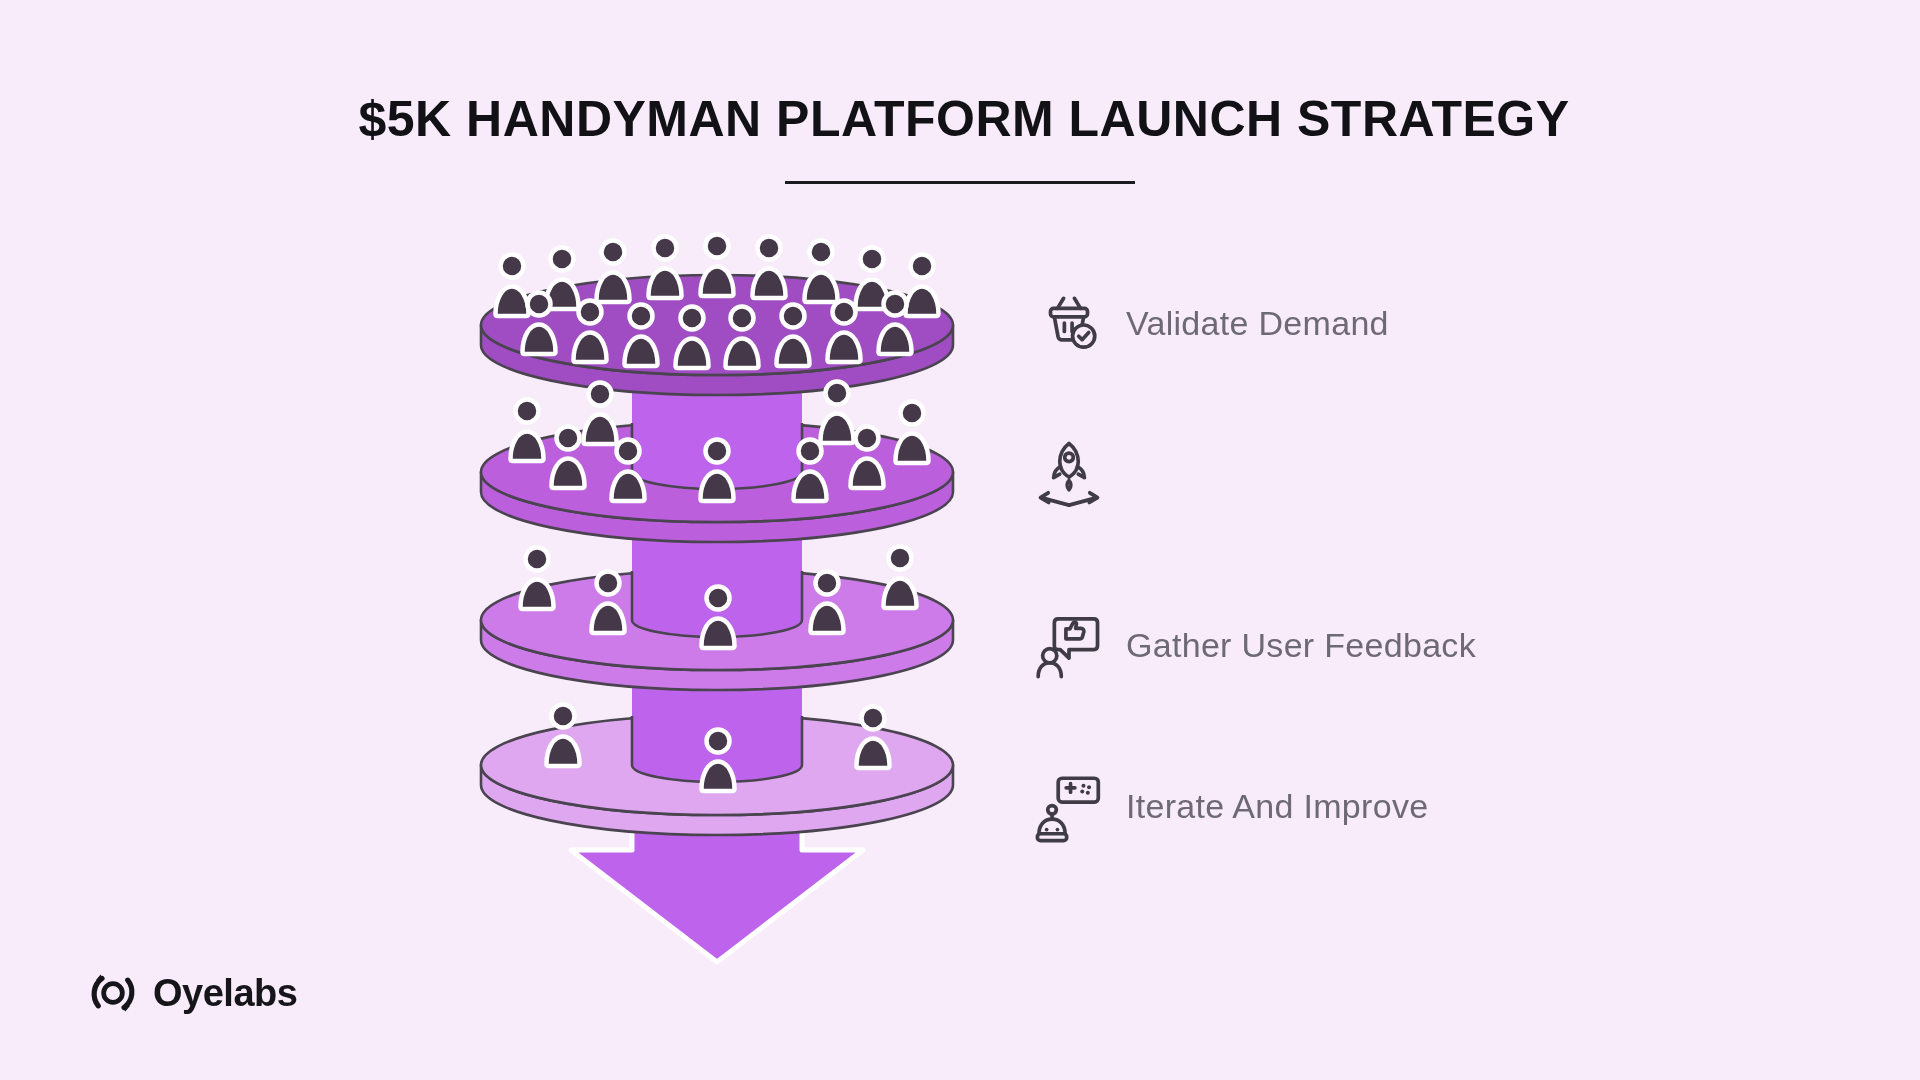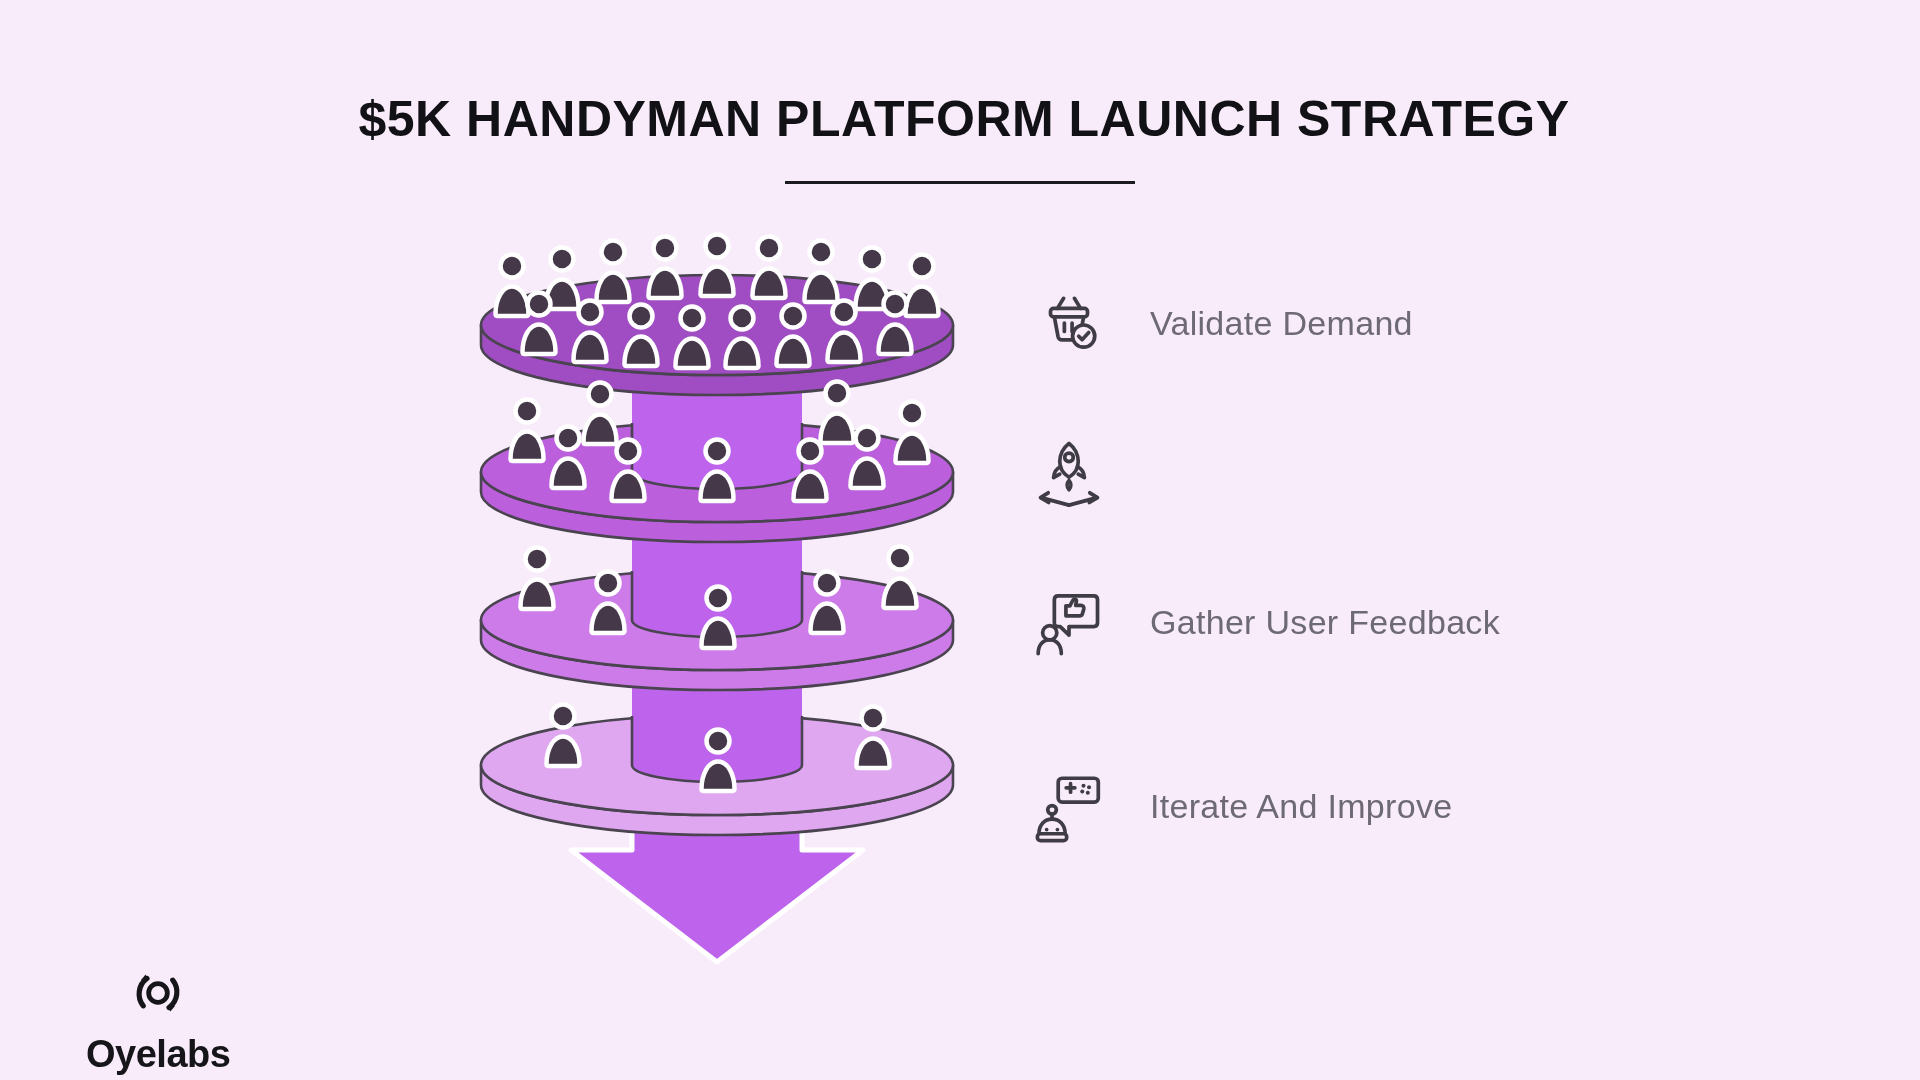--- a/index.html
+++ b/index.html
@@ -12,31 +12,31 @@
     position:absolute;top:86px;left:0;width:100%;margin:4px;
     text-align:center;font-size:50px;font-weight:bold;letter-spacing:.5px;
     color:var(--c-title,#111116);
   }
   .title-underline{
     position:absolute;top:181px;left:785px;width:350px;height:3px;
     background:var(--c-underline,#1B1B20);
   }
   #funnel-svg{position:absolute;left:0;top:0;}
   .steps{position:absolute;left:1032px;top:0;width:700px;}
-  .step-row{position:absolute;left:0;display:flex;align-items:center;gap:44px;justify-content:flex-end;}
+  .step-row{position:absolute;left:0;display:flex;align-items:center;gap:20px;justify-content:flex-end;}
   .step-row:nth-child(1){top:286px;}
   .step-row:nth-child(2){top:435px;}
-  .step-row:nth-child(3){top:585px;}
+  .step-row:nth-child(3){top:608px;}
   .step-row:nth-child(4){top:769px;}
   .step-icon{width:74px;height:74px;flex:0 0 auto;color:var(--c-icon_stroke,#3F3C46);}
   .step-label{
     font-size:34px;color:var(--c-step_label,#6E6A75);
     letter-spacing:.3px;white-space:nowrap;
   }
-  .brand{position:absolute;left:86px;top:966px;display:flex;align-items:center;gap:13px;flex-direction:column;}
+  .brand{position:absolute;left:86px;top:966px;display:flex;align-items:center;gap:13px;}
   .brand-mark{width:54px;height:54px;color:var(--c-brand,#15151A);}
   .brand-name{font-size:38px;font-weight:bold;letter-spacing:-.5px;color:var(--c-brand,#15151A);}
 </style>
 </head>
 <body>
 
 <div class="canvas">
 
   <h1 class="title">$5K HANDYMAN PLATFORM LAUNCH STRATEGY</h1>
   <div class="title-underline"></div>

